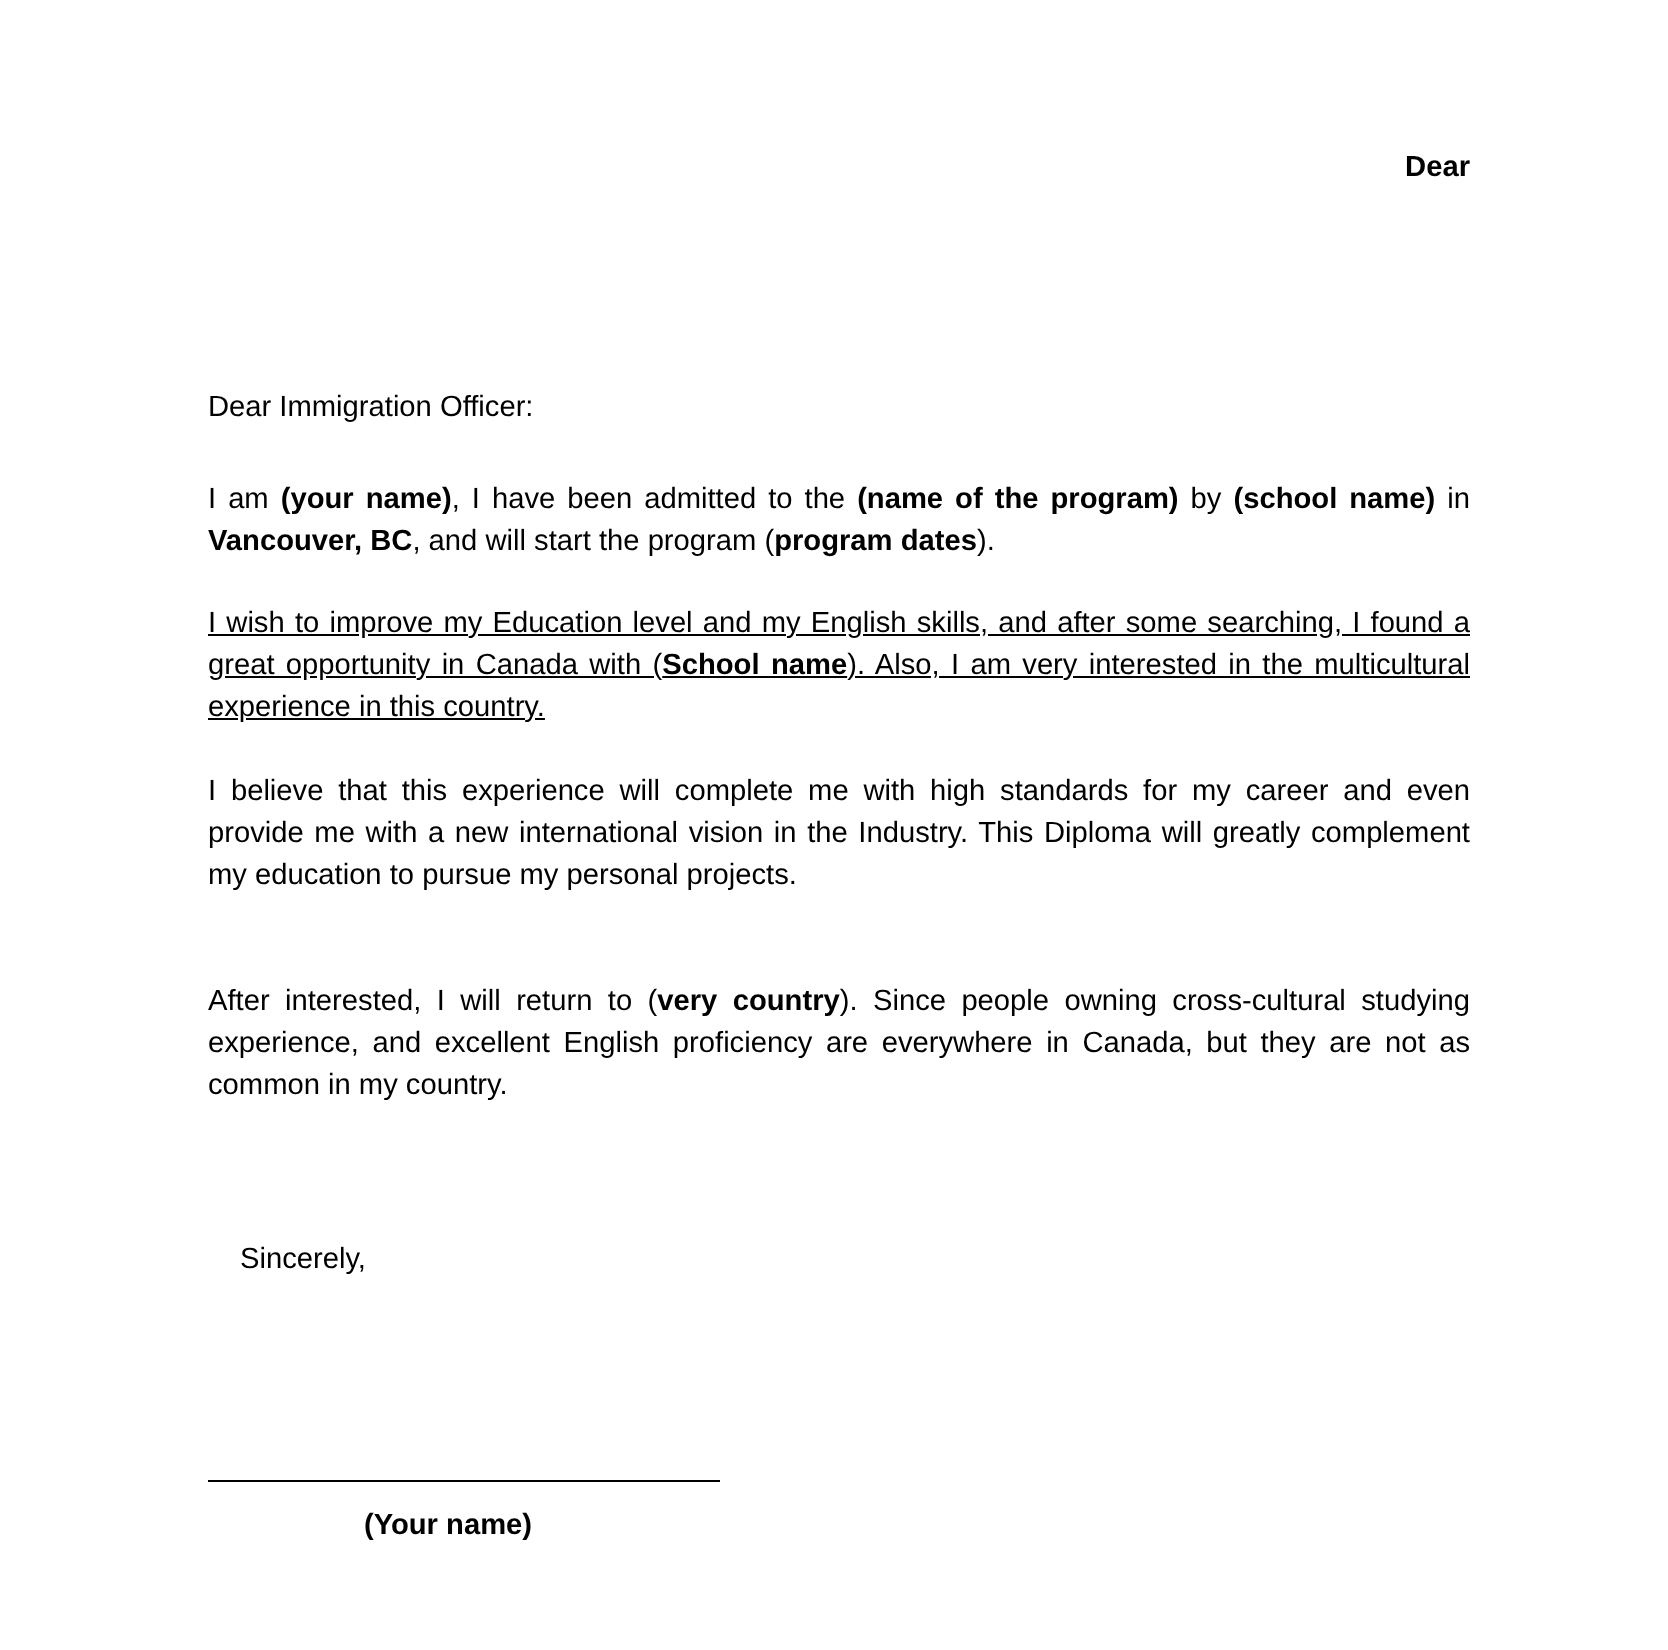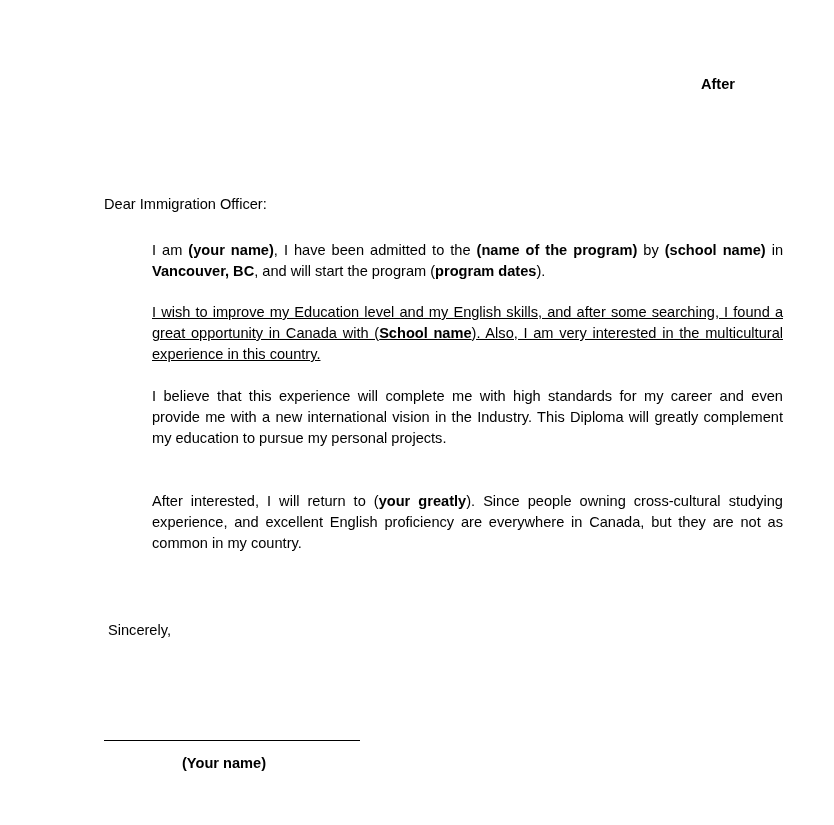--- a/index.html
+++ b/index.html
@@ -1,42 +1,42 @@
 <!DOCTYPE html>
 <html><head>
   <meta charset="utf-8">
   <style>
     html, body { margin:0; padding:0; background:#ffffff; }
     body { width:834px; height:825px; position:relative; overflow:hidden;
       font-family: "Liberation Sans", "DejaVu Sans", sans-serif; color:#000; font-size:14.6px; }
     .abs { position:absolute; }
     .date { left:600px; top:76px; width:135px; text-align:right; font-weight:bold; }
     .salutation { left:104px; top:175px;margin-top:21px; }
-    .para { left:104px; width:631px; text-align:justify; line-height:21px;margin-left:48px; }
+    .para { left:104px; width:631px; text-align:justify; line-height:21px; }
     .p1 { top:240px; }
     .p2 { top:302px;text-decoration:underline; }
     .p3 { top:386px; }
     .p4 { top:491px; }
-    .closing { left:108px; top:622px; }
+    .closing { left:120px; top:622px; }
     .sigline { left:104px; top:740px; width:256px; height:0; border-top:1.3px solid #000; }
     .signame { left:104px; top:755px; width:240px; text-align:center; font-weight:bold; }
     b { font-weight:bold; }
   </style>
 </head>
 <body>
 
-<div class="abs date">After</div>
+<div class="abs date">Dear</div>
 
 <div class="abs salutation">Dear Immigration Officer:</div>
 
 <div class="abs para p1"><span>I am </span><b>(your name)</b><span>, I have been admitted to the </span><b>(name of the program)</b><span> by </span><b>(school name)</b><span> in </span><b>Vancouver, BC</b><span>, and will start the program (</span><b>program dates</b><span>).</span></div>
 
 <div class="abs para p2"><span>I wish to improve my Education level and my English skills, and after some searching, I found a great opportunity in Canada with (</span><b>School name</b><span>). Also, I am very interested in the multicultural experience in this country.</span></div>
 
 <div class="abs para p3">I believe that this experience will complete me with high standards for my career and even provide me with a new international vision in the Industry. This Diploma will greatly complement my education to pursue my personal projects.</div>
 
-<div class="abs para p4"><span>After interested, I will return to (</span><b>your greatly</b><span>). Since people owning cross-cultural studying experience, and excellent English proficiency are everywhere in Canada, but they are not as common in my country.</span></div>
+<div class="abs para p4"><span>After interested, I will return to (</span><b>very country</b><span>). Since people owning cross-cultural studying experience, and excellent English proficiency are everywhere in Canada, but they are not as common in my country.</span></div>
 
 <div class="abs closing">Sincerely,</div>
 
 <div class="abs sigline"></div>
 
 <div class="abs signame">(Your name)</div>
 
 </body></html>

